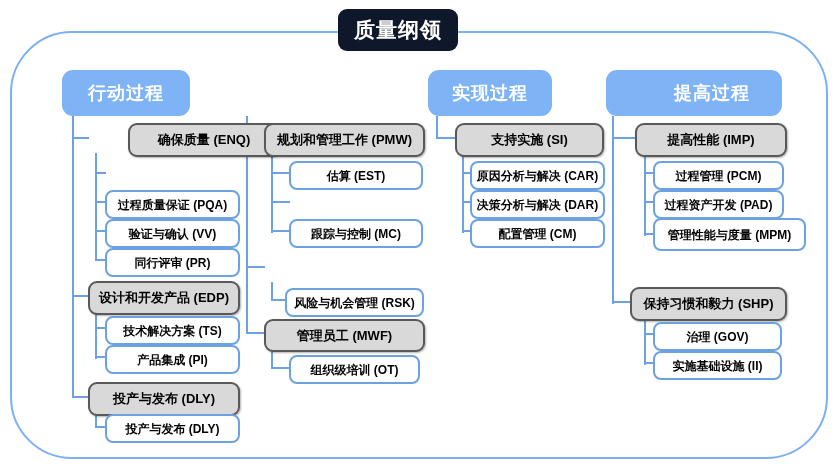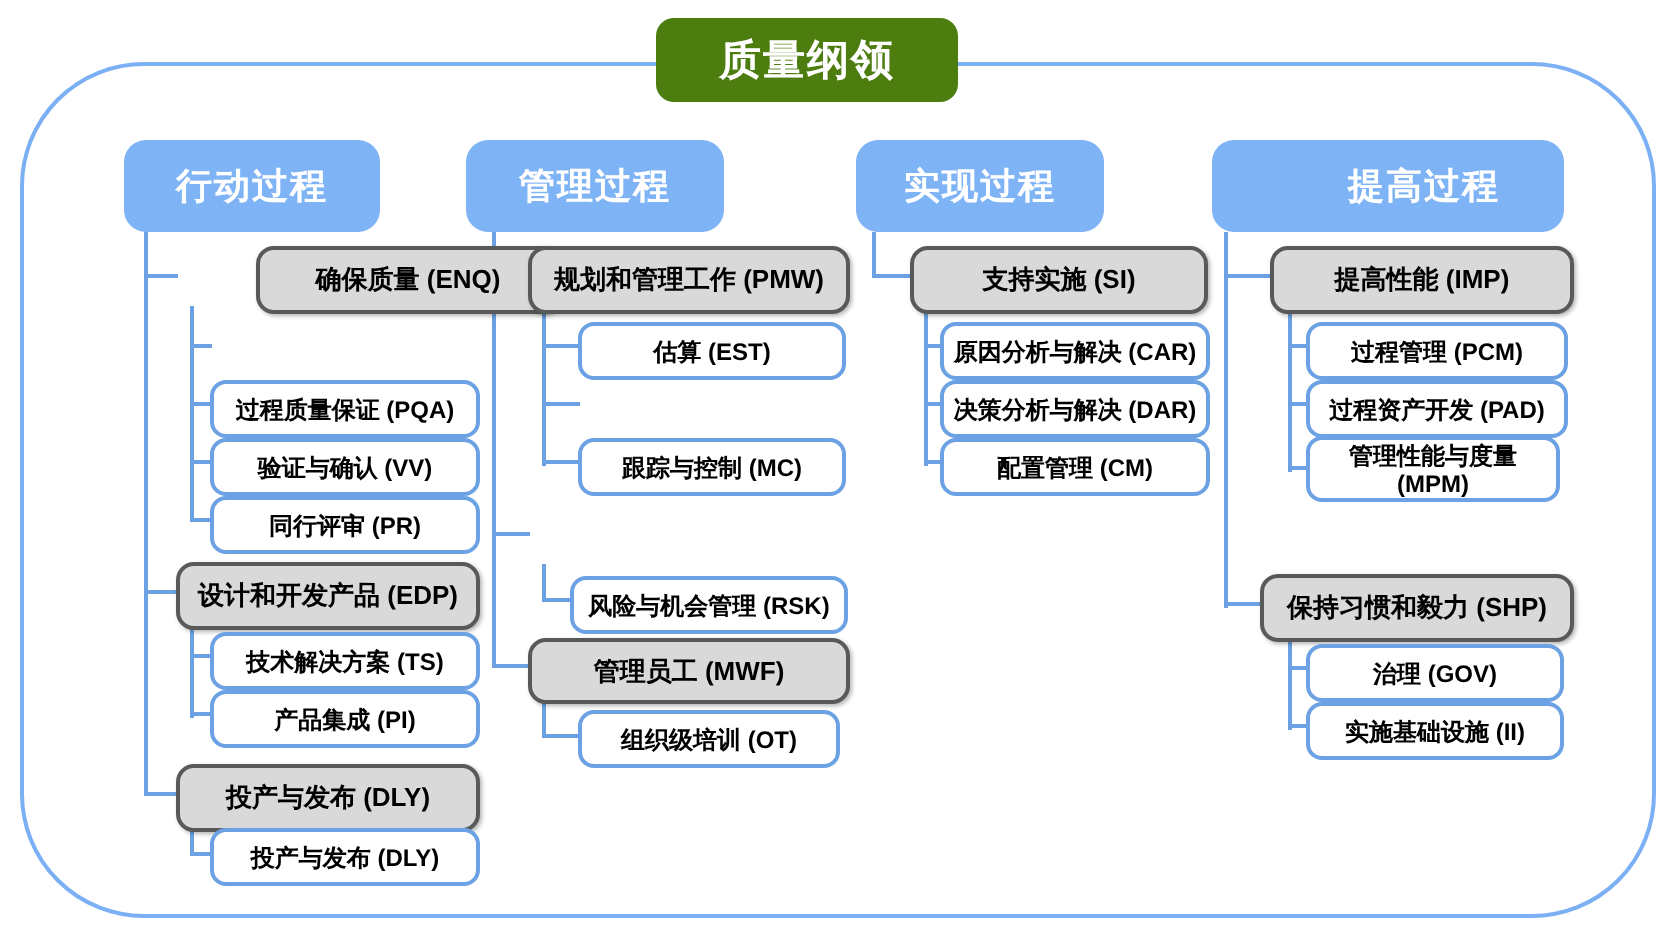--- a/index.html
+++ b/index.html
@@ -5,22 +5,22 @@
   html,body{margin:0;padding:0;background:#fff;}
   .canvas{
     position:relative;width:839px;height:469px;background:#fff;overflow:hidden;
     font-family:"Liberation Sans","DejaVu Sans",sans-serif;
   }
   .frame{
     position:absolute;left:10px;top:31px;width:814px;height:424px;
     border:2px solid #7CB0F4;border-radius:62px;background:#fff;z-index:0;
   }
   .title{
-    position:absolute;left:328px;top:9px;width:151px;height:42px;
-    background:#4d7c0f;border-radius:9px;color:#fff;font-size:21px;font-weight:bold;
+    position:absolute;left:338px;top:9px;width:120px;height:42px;
+    background:#0f172a;border-radius:9px;color:#fff;font-size:21px;font-weight:bold;
     display:flex;align-items:center;justify-content:center;z-index:3;letter-spacing:1px;
   }
   .hdr{
     position:absolute;background:#7EB3F5;border-radius:11px;color:#fff;
     font-size:18px;font-weight:bold;display:flex;align-items:center;justify-content:center;
     z-index:2;letter-spacing:1px;
   }
   .gray{
     position:absolute;background:#D9D9D9;border:2px solid #595959;border-radius:9px;
     color:#000;font-size:13px;font-weight:bold;display:flex;align-items:center;justify-content:center;
@@ -36,21 +36,20 @@
 </head>
 <body>
 
 <div class="canvas">
 
   <div class="frame"></div>
 
   <div class="title">质量纲领</div>
 
   <div class="hdr" style="left:62px;top:70px;width:128px;height:46px;">行动过程</div>
-  <div class="hdr" style="left:233px;top:70px;width:129px;height:46px;">管理过程</div>
   <div class="hdr" style="left:428px;top:70px;width:124px;height:46px;">实现过程</div>
   <div class="hdr" style="left:606px;top:70px;width:140px;height:46px;padding-left:36px;">提高过程</div>
 
   <div class="gray" style="left:88px;top:123px;width:148px;height:30px;margin-left:40px;">确保质量 (ENQ)</div>
   <div class="leaf" style="left:105px;top:190px;width:131px;height:25px;">过程质量保证 (PQA)</div>
   <div class="leaf" style="left:105px;top:219px;width:131px;height:25px;">验证与确认 (VV)</div>
   <div class="leaf" style="left:105px;top:248px;width:131px;height:25px;">同行评审 (PR)</div>
   <div class="gray" style="left:88px;top:281px;width:148px;height:30px;">设计和开发产品 (EDP)</div>
   <div class="leaf" style="left:105px;top:316px;width:131px;height:25px;">技术解决方案 (TS)</div>
   <div class="leaf" style="left:105px;top:345px;width:131px;height:25px;">产品集成 (PI)</div>
@@ -65,21 +64,21 @@
   <div class="leaf" style="left:289px;top:355px;width:127px;height:25px;">组织级培训 (OT)</div>
 
   <div class="gray" style="left:455px;top:123px;width:145px;height:30px;text-align:center;">支持实施 (SI)</div>
   <div class="leaf" style="left:470px;top:161px;width:131px;height:25px;">原因分析与解决 (CAR)</div>
   <div class="leaf" style="left:470px;top:190px;width:131px;height:25px;">决策分析与解决 (DAR)</div>
   <div class="leaf" style="left:470px;top:219px;width:131px;height:25px;">配置管理 (CM)</div>
 
   <div class="gray" style="left:635px;top:123px;width:148px;height:30px;">提高性能 (IMP)</div>
   <div class="leaf" style="left:653px;top:161px;width:127px;height:25px;">过程管理 (PCM)</div>
   <div class="leaf" style="left:653px;top:190px;width:127px;height:25px;">过程资产开发 (PAD)</div>
-  <div class="leaf" style="left:653px;top:218px;width:127px;height:33px;padding:0 8px;box-sizing:border-box;">管理性能与度量 (MPM)</div>
+  <div class="leaf" style="left:653px;top:218px;width:153px;height:33px;padding:0 8px;box-sizing:border-box;">管理性能与度量 (MPM)</div>
   <div class="gray" style="left:630px;top:287px;width:153px;height:30px;">保持习惯和毅力 (SHP)</div>
   <div class="leaf" style="left:653px;top:322px;width:125px;height:25px;">治理 (GOV)</div>
   <div class="leaf" style="left:653px;top:351px;width:125px;height:25px;">实施基础设施 (II)</div>
 
   <div class="line" style="left:72px;top:116px;width:2px;height:282px;"></div>
   <div class="line" style="left:72px;top:137px;width:17px;height:2px;"></div>
   <div class="line" style="left:72px;top:295px;width:17px;height:2px;"></div>
   <div class="line" style="left:72px;top:396px;width:17px;height:2px;"></div>
   <div class="line" style="left:95px;top:153px;width:2px;height:108px;"></div>
   <div class="line" style="left:95px;top:172px;width:11px;height:2px;"></div>

